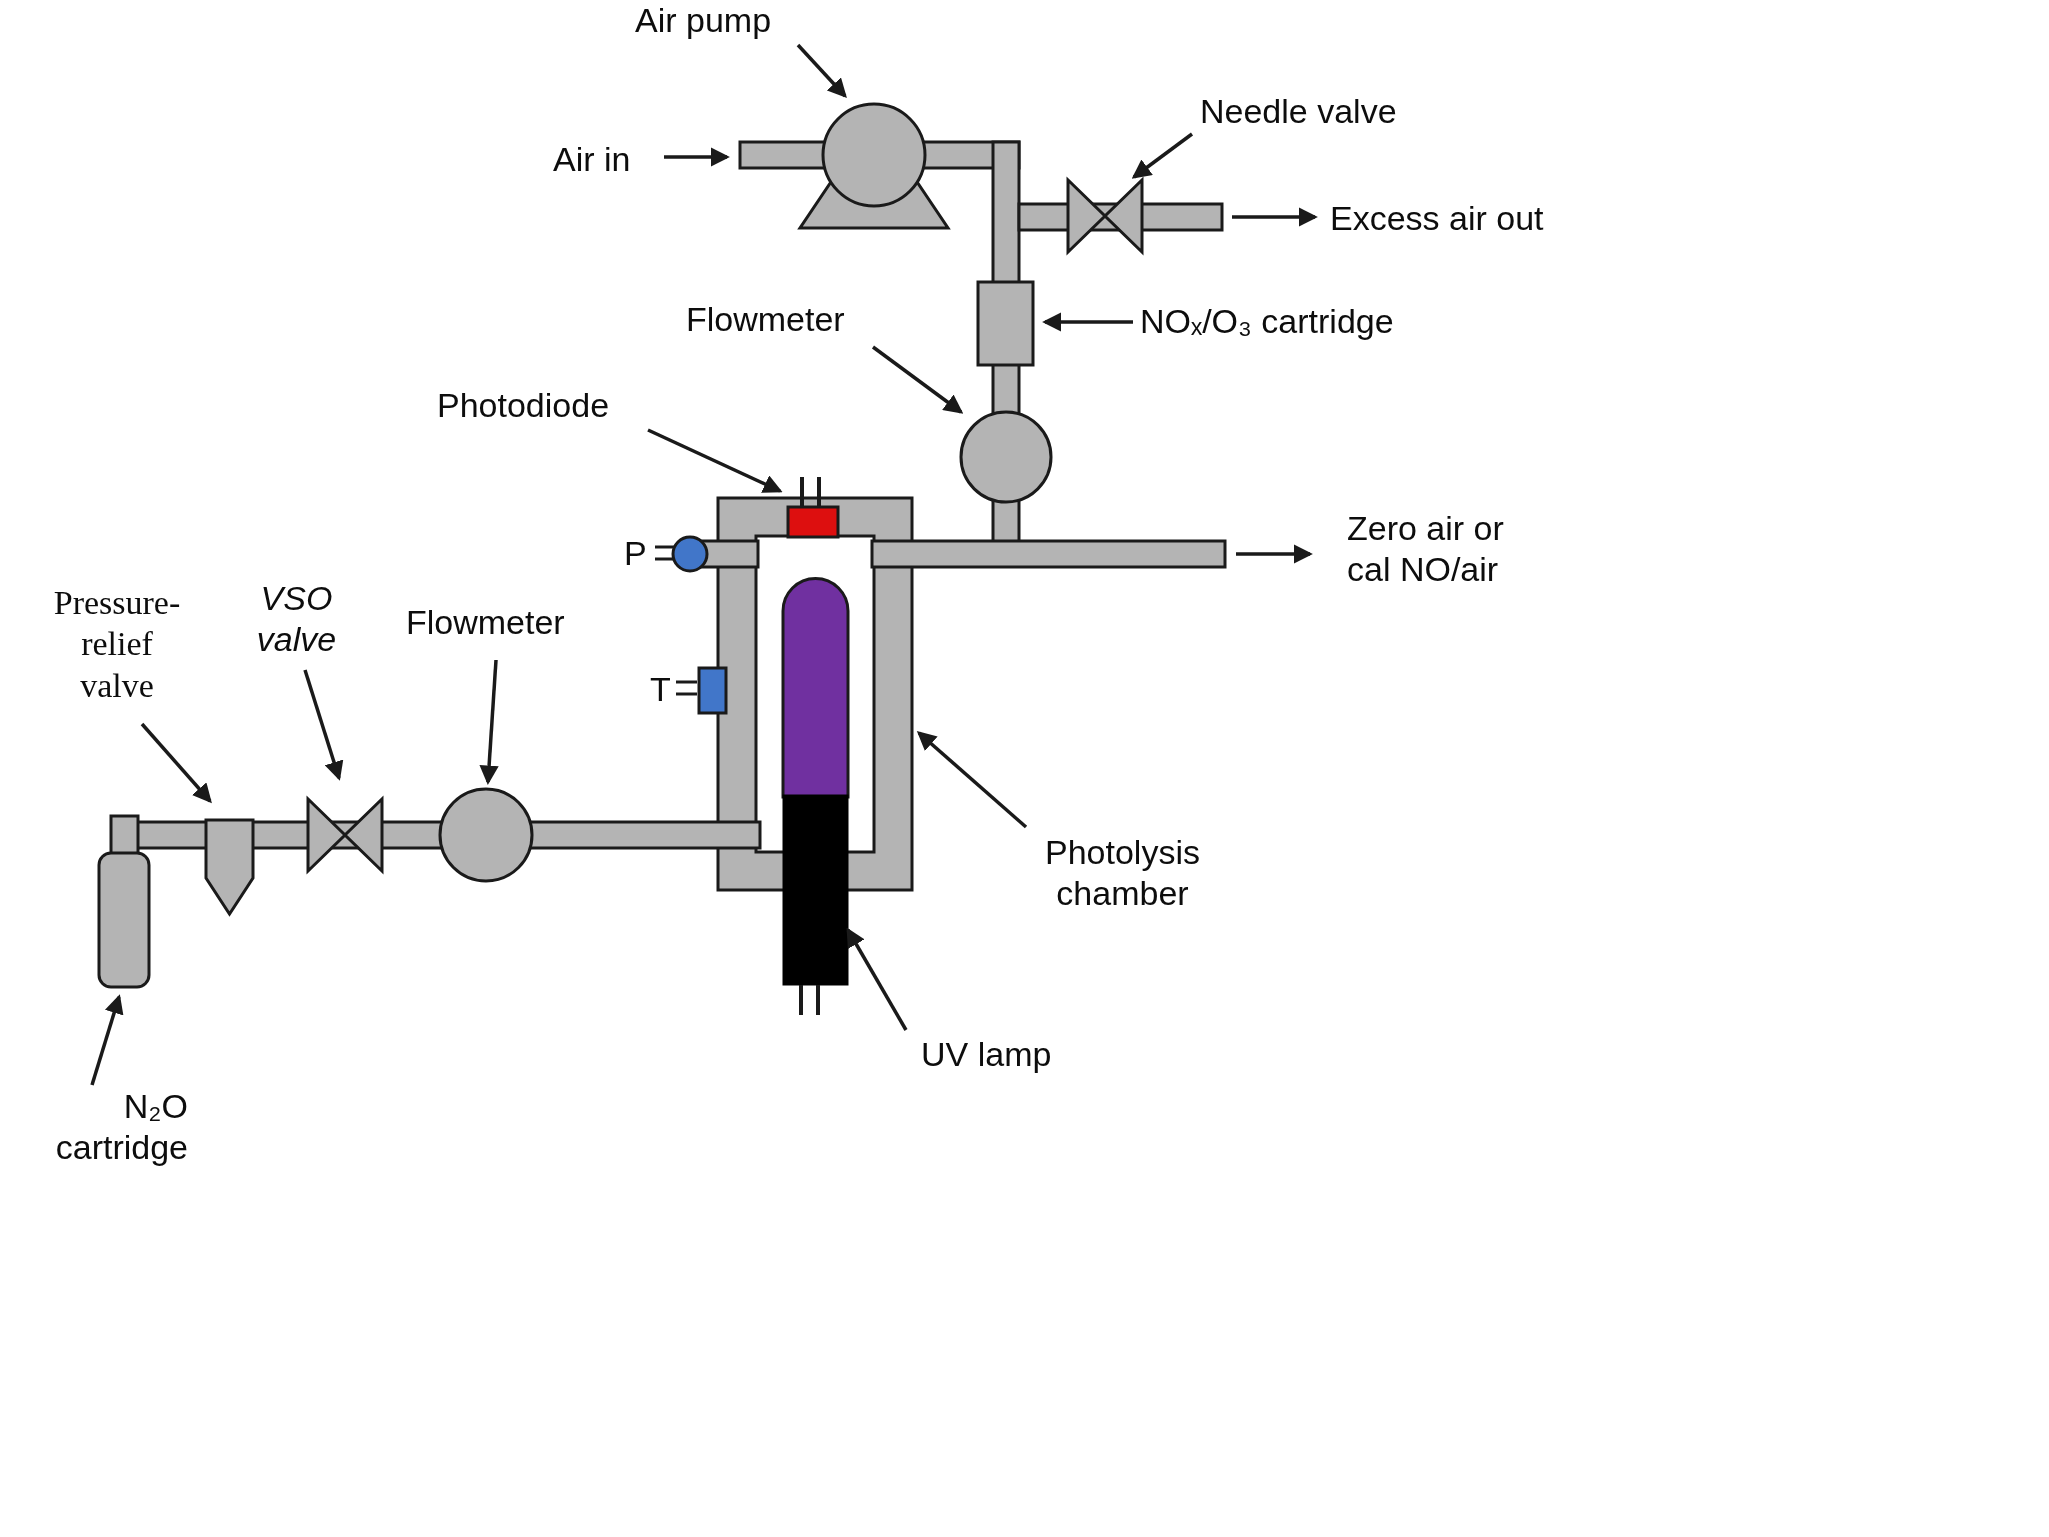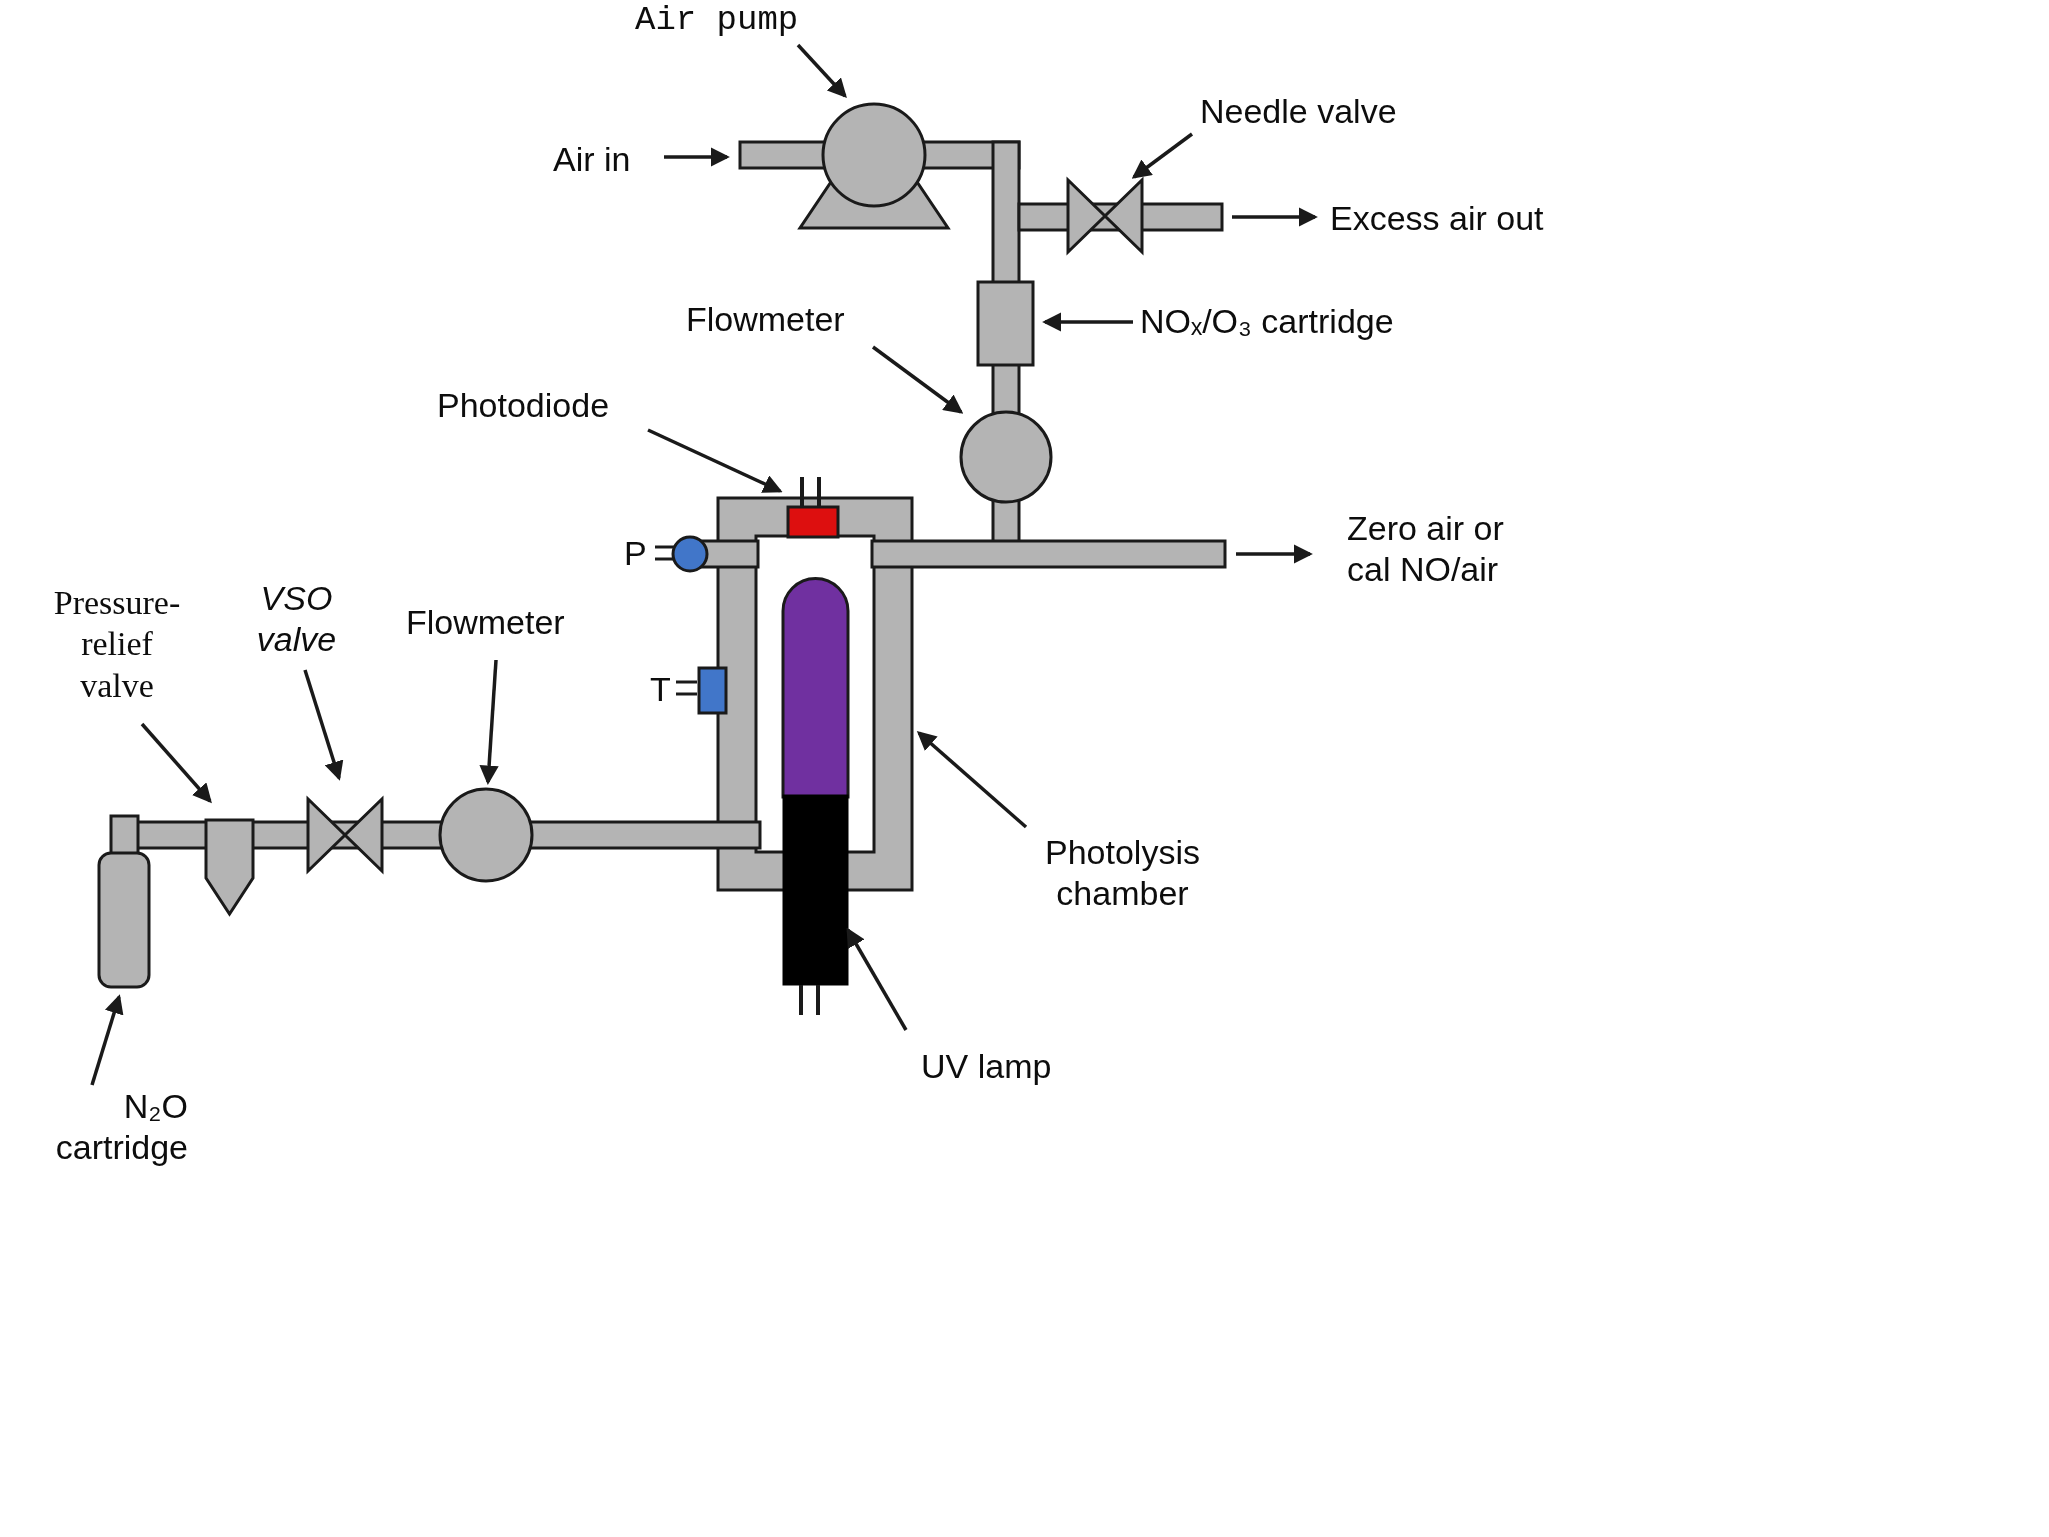--- a/index.html
+++ b/index.html
@@ -168,21 +168,21 @@
       <path d="M1236,554 L1310,554" class="arrow"></path>
       <path d="M1026,827 L919,733" class="arrow"></path>
       <path d="M906,1030 L848,930" class="arrow"></path>
       <path d="M92,1085 L119,997" class="arrow"></path>
       <path d="M142,724 L210,801" class="arrow"></path>
       <path d="M305,670 L339,778" class="arrow"></path>
       <path d="M496,660 L488,782" class="arrow"></path>
     </g>
   </svg>
 
-  <div class="lbl" style="left:635px; top:0px;font-family:Liberation Mono, monospace;">Air pump</div>
+  <div class="lbl" style="left:635px; top:0px;">Air pump</div>
 
   <div class="lbl" style="left:553px; top:139px;text-align:right;">Air in</div>
 
   <div class="lbl" style="left:1200px; top:91px;">Needle valve</div>
 
   <div class="lbl" style="left:1330px; top:198px;">Excess air out</div>
 
   <div class="lbl" style="left:686px; top:299px;">Flowmeter</div>
 
   <div class="lbl" style="left:1140px; top:301px;">NOₓ/O₃ cartridge</div>
@@ -201,18 +201,18 @@
 valve</div>
 
   <div class="lbl center" style="left:244px; top:578px; width:105px;font-style:italic;">VSO
 valve</div>
 
   <div class="lbl" style="left:406px; top:602px;">Flowmeter</div>
 
   <div class="lbl center" style="left:1030px; top:832px; width:185px;">Photolysis
 chamber</div>
 
-  <div class="lbl" style="left:921px; top:1034px;margin-top:12px;">UV lamp</div>
+  <div class="lbl" style="left:921px; top:1034px;">UV lamp</div>
 
   <div class="lbl center" style="left:18px; top:1086px; width:170px;text-align:right;">N₂O
 cartridge</div>
 
 </div>
 
 </body></html>

